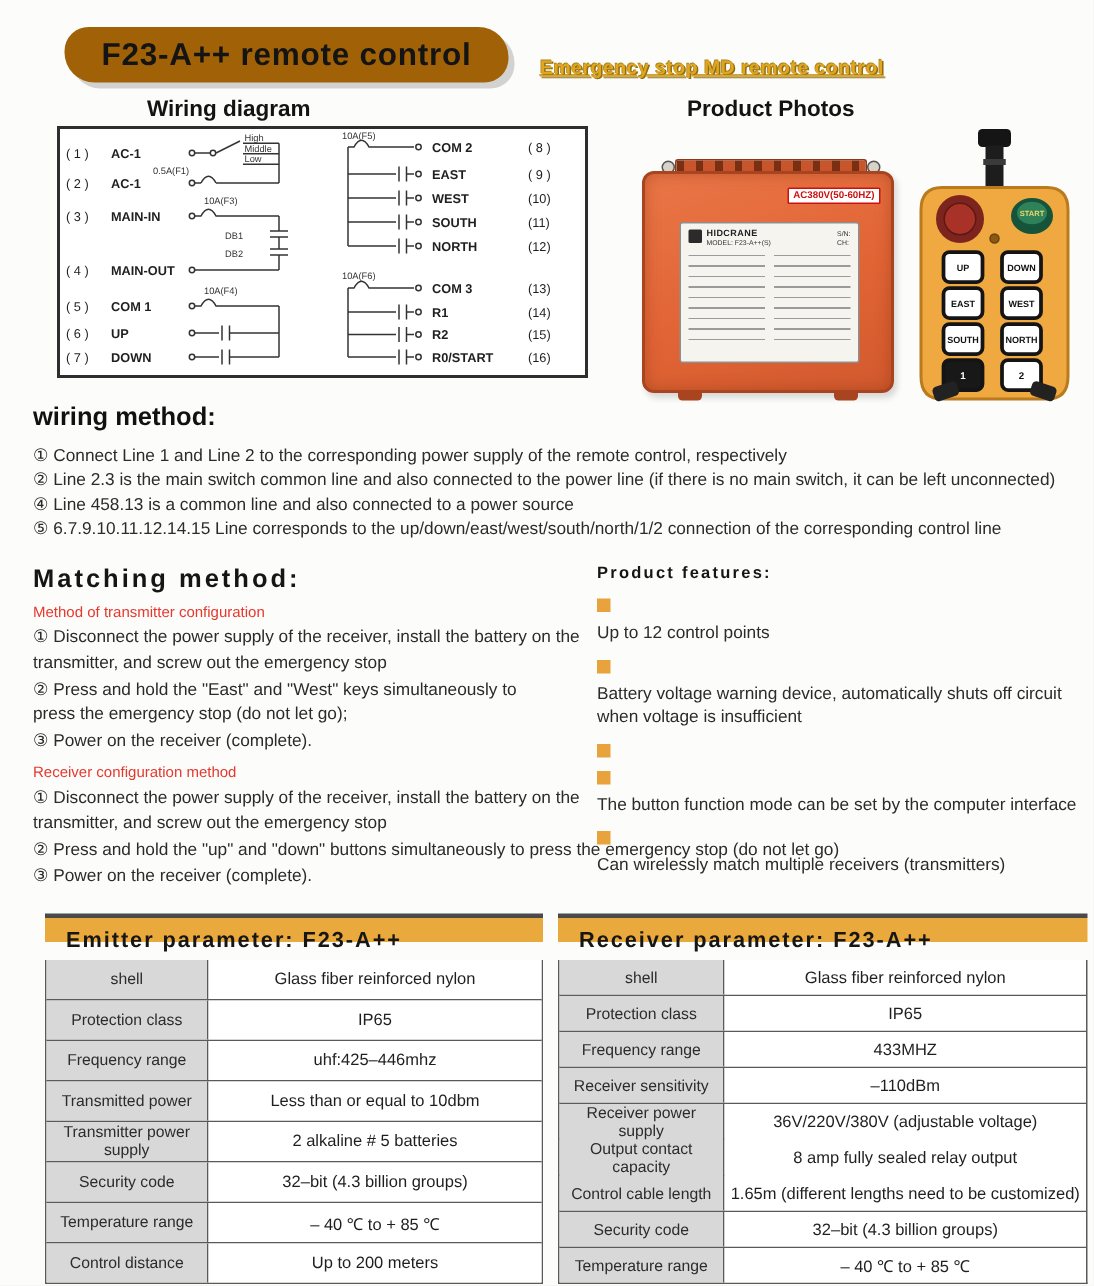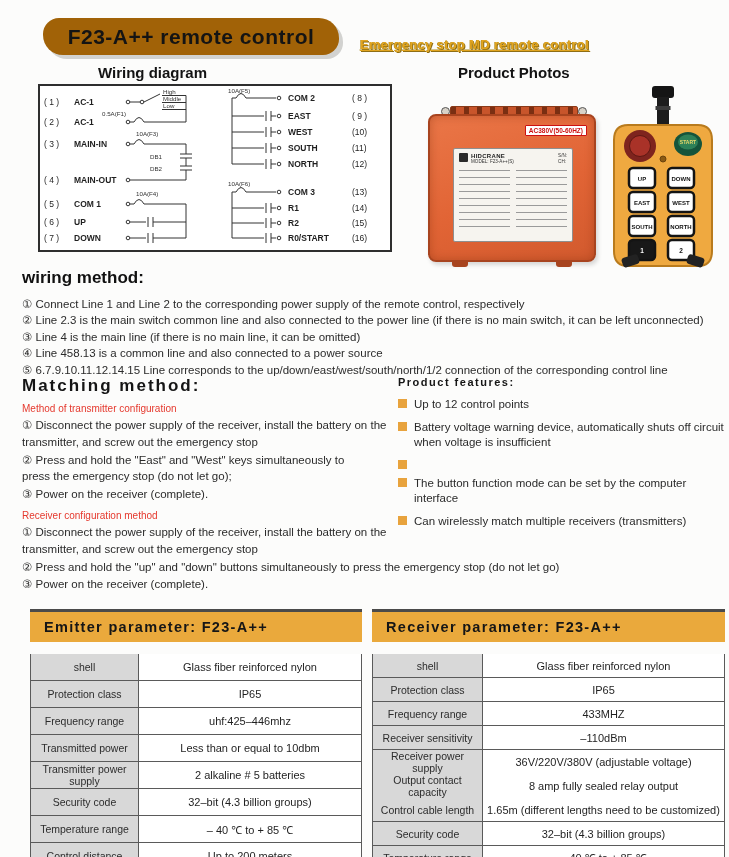--- a/index.html
+++ b/index.html
@@ -68,27 +68,27 @@
   
   .matching { position:absolute; left:22px; top:376px; width:704px; }
   .matching h3 { margin:0; font-size:17px; color:#151515; letter-spacing:2px; }
   .red-sub { color:#E5392E; font-size:10px; margin:7px 0 3px 0; }
   .mm-step { font-size:11.5px; color:#2b2b2b; line-height:16.8px; margin:0 0 1px 0; }
   .w-368 { width:368px; } .w-352 { width:352px; } .w-full { width:695px; }
 
   
   .features { position:absolute; left:398px; top:376px; width:328px; }
   .features h3 { margin:0 0 9px 0; font-size:11px; color:#151515; letter-spacing:1.5px; }
-  .feat-item { display:flex; gap:7px; margin-bottom:7px; }
+  .feat-item { display:flex; gap:7px; margin-bottom:7px;flex-direction:column; }
   .feat-bullet { width:9px; height:9px; background:#E8A33D; flex:none; margin-top:2px; }
   .feat-text { font-size:11.5px; color:#2b2b2b; line-height:15.5px; }
 
   
   .ptable { position:absolute; border-top:3px solid #4a4a4a; }
-  .ptable-header { height:30px; line-height:30px; background:#EAA93C; color:#161616;
+  .ptable-header { height:16px; line-height:30px; background:#EAA93C; color:#161616;
                    font-weight:bold; font-size:14.5px; letter-spacing:1.3px; padding-left:14px; }
   .ptable-rows { border:1px solid #5a5a5a; border-top:none;margin-top:12px; }
   .prow { display:grid; border-bottom:1px solid #5a5a5a; }
   .prow:last-child { border-bottom:none; }
   .emitter .prow { grid-template-columns:108px 1fr; height:26px; }
   .receiver .prow { grid-template-columns:110px 1fr; height:23px; }
   .plabel { background:#D8D8D8; border-right:1px solid #5a5a5a; display:flex; align-items:center;
             justify-content:center; font-size:10.5px; color:#2c2c2c; text-align:center; padding:0 2px; }
   .pvalue { background:#fff; display:flex; align-items:center; justify-content:center;
             font-size:11px; color:#1f1f1f; text-align:center; padding:0 2px; }
@@ -305,21 +305,20 @@
       <text x="77" y="166.5" font-size="6.5" font-weight="bold" fill="#111" text-anchor="middle">2</text>
       <rect x="18" y="170" width="17" height="10" rx="3" fill="#222" transform="rotate(-18 26 175)"></rect>
       <rect x="83" y="170" width="17" height="10" rx="3" fill="#222" transform="rotate(18 92 175)"></rect>
     </svg>
   </div>
 
   <div class="wiring-method">
     <h3>wiring method:</h3>
     <p class="wm-item">① Connect Line 1 and Line 2 to the corresponding power supply of the remote control, respectively</p>
     <p class="wm-item">② Line 2.3 is the main switch common line and also connected to the power line (if there is no main switch, it can be left unconnected)</p>
-    <p class="wm-item">③ Line 4 is the main line (if there is no main line, it can be omitted)</p>
     <p class="wm-item">④ Line 458.13 is a common line and also connected to a power source</p>
     <p class="wm-item">⑤ 6.7.9.10.11.12.14.15 Line corresponds to the up/down/east/west/south/north/1/2 connection of the corresponding control line</p>
   </div>
 
   <div class="matching">
     <h3>Matching method:</h3>
     <div class="red-sub">Method of transmitter configuration</div>
     <p class="mm-step w-368">① Disconnect the power supply of the receiver, install the battery on the transmitter, and screw out the emergency stop</p>
     <p class="mm-step w-352">② Press and hold the "East" and "West" keys simultaneously to press the emergency stop (do not let go);</p>
     <p class="mm-step w-368">③ Power on the receiver (complete).</p>

